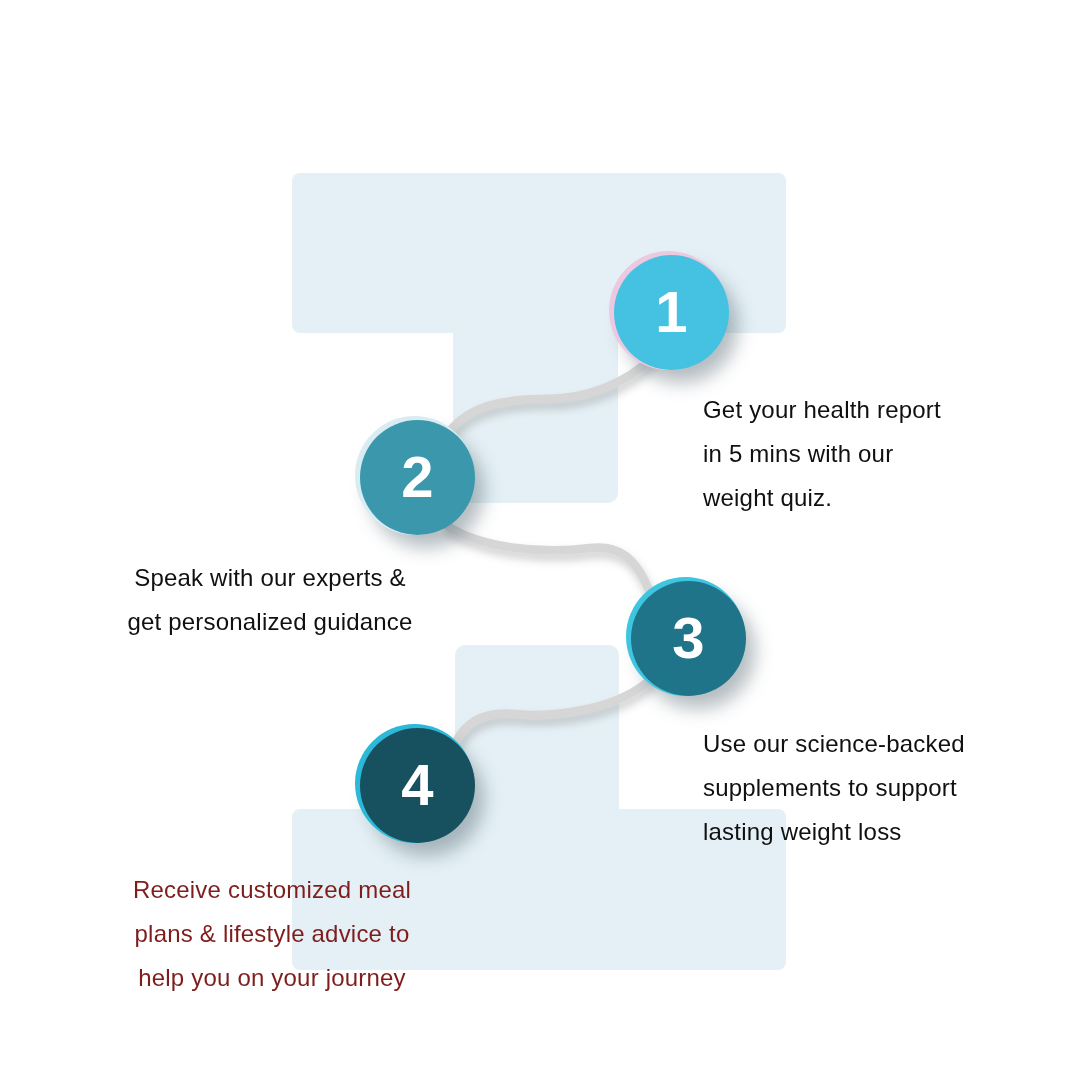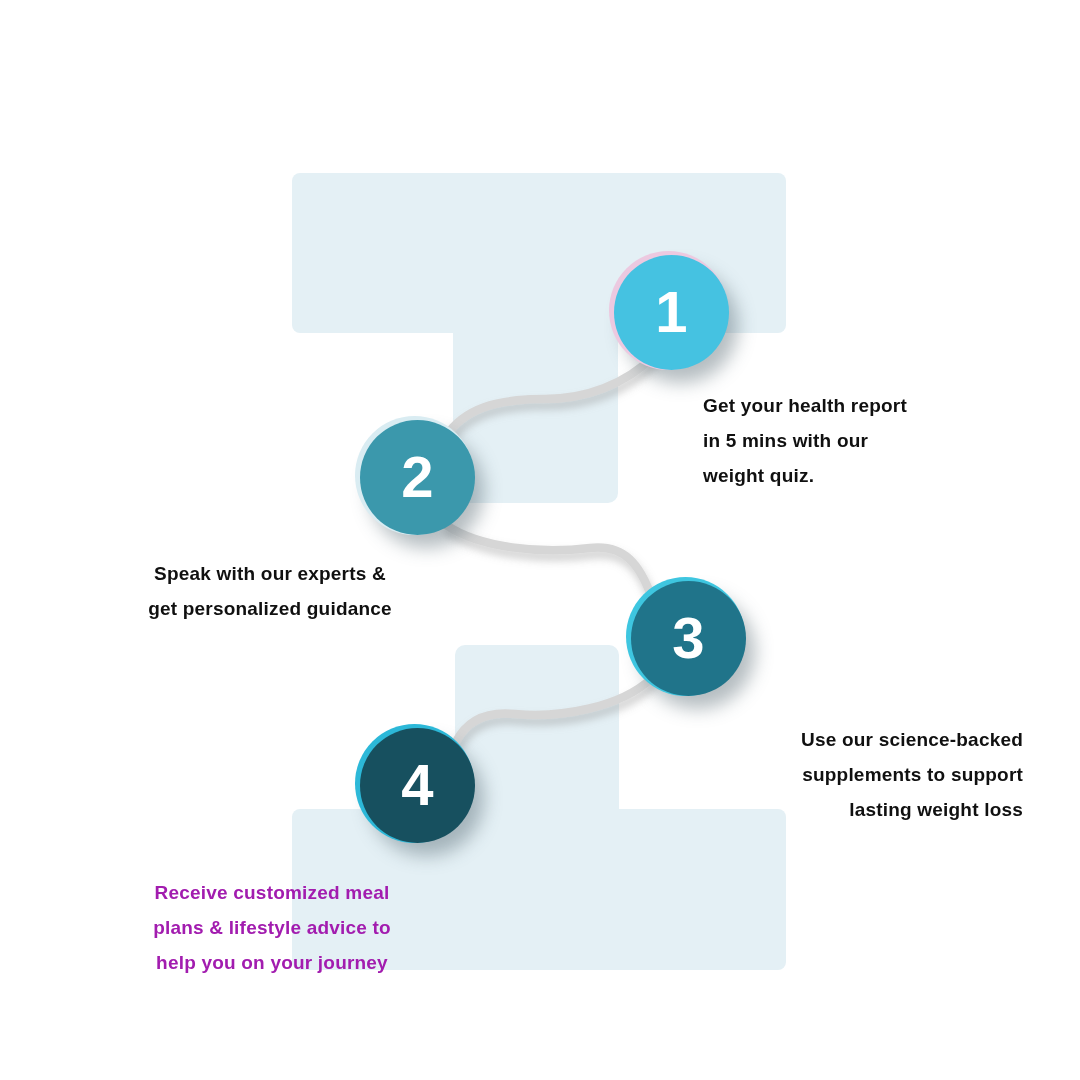--- a/index.html
+++ b/index.html
@@ -31,26 +31,26 @@
   .step-circle .num{
     color:#ffffff;font-size:58px;font-weight:700;line-height:1;
     transform:translateY(-1px);
   }
   .c1{left:614px;top:255px;}
   .c2{left:360px;top:420px;}
   .c3{left:631px;top:581px;}
   .c4{left:360px;top:728px;}
   
   .step-text{
-    position:absolute;z-index:4;color:#101010;font-weight:700;
-    font-size:19px;line-height:35px;white-space:pre-line;letter-spacing:0.2px;
+    position:absolute;z-index:4;color:#101010;font-weight:400;
+    font-size:24px;line-height:44px;white-space:pre-line;letter-spacing:0.2px;
   }
   .t1{left:703px;top:388px;width:300px;text-align:left;}
   .t2{left:95px;top:556px;width:350px;text-align:center;}
-  .t3{left:703px;top:722px;width:320px;text-align:right;}
+  .t3{left:703px;top:722px;width:320px;text-align:left;}
   .t4{left:97px;top:868px;width:350px;text-align:center;}
 </style>
 </head>
 <body style="background: rgb(255, 255, 255);">
 
 <div class="canvas" style="background: rgb(255, 255, 255);">
 
 
   <div class="shape top-bar" style="background: rgb(228, 240, 245);"></div>
   <div class="shape top-stem" style="background: rgb(228, 240, 245);"></div>
@@ -82,17 +82,17 @@
   </div>
 
   <div class="step-text t1" style="color: rgb(16, 16, 16);">Get your health report
 in 5 mins with our
 weight quiz.</div>
   <div class="step-text t2" style="color: rgb(16, 16, 16);">Speak with our experts &amp;
 get personalized guidance</div>
   <div class="step-text t3" style="color: rgb(16, 16, 16);">Use our science-backed
 supplements to support
 lasting weight loss</div>
-  <div class="step-text t4" style="color: #a21caf; margin-top: 7px;">Receive customized meal
+  <div class="step-text t4" style="color: #7f1d1d;">Receive customized meal
 plans &amp; lifestyle advice to
 help you on your journey</div>
 
 </div>
 
 </body></html>

